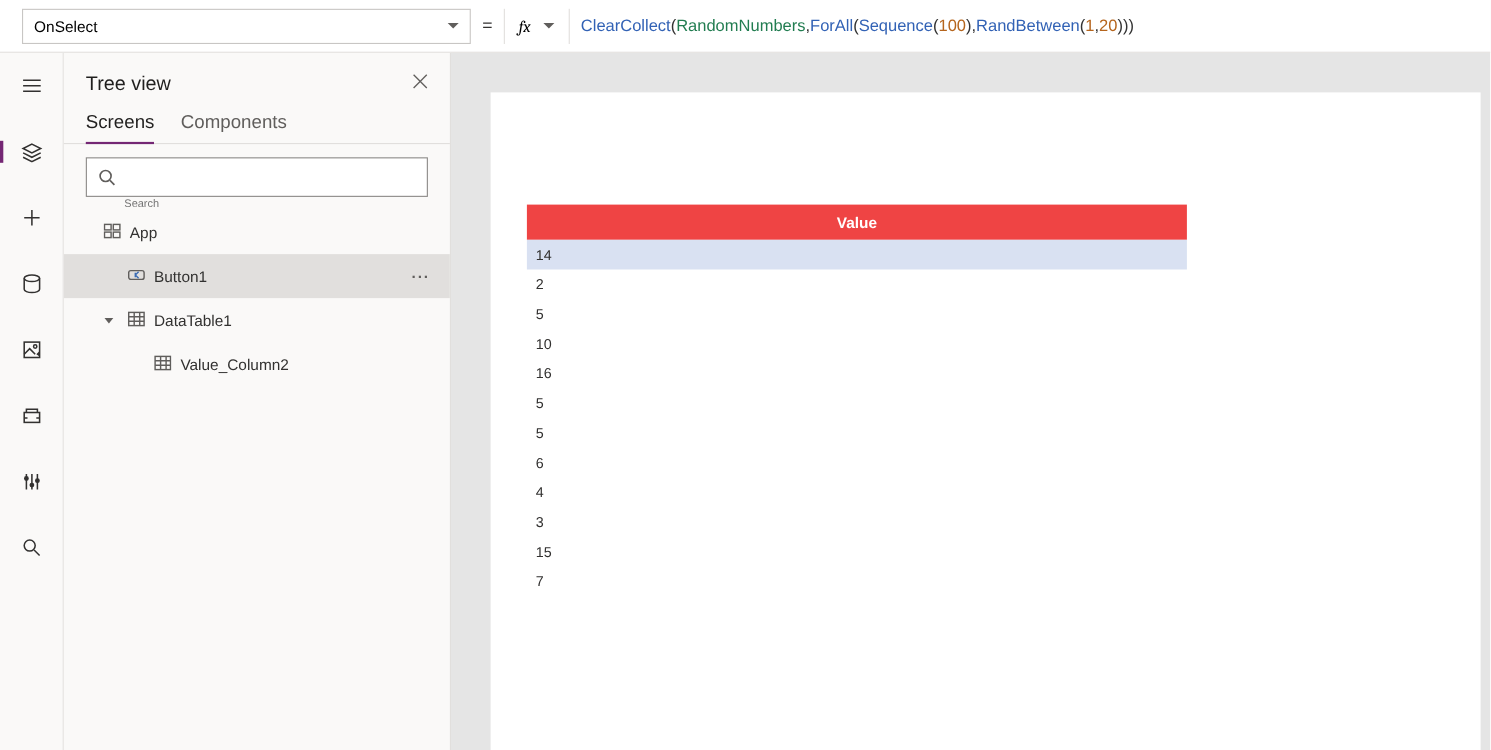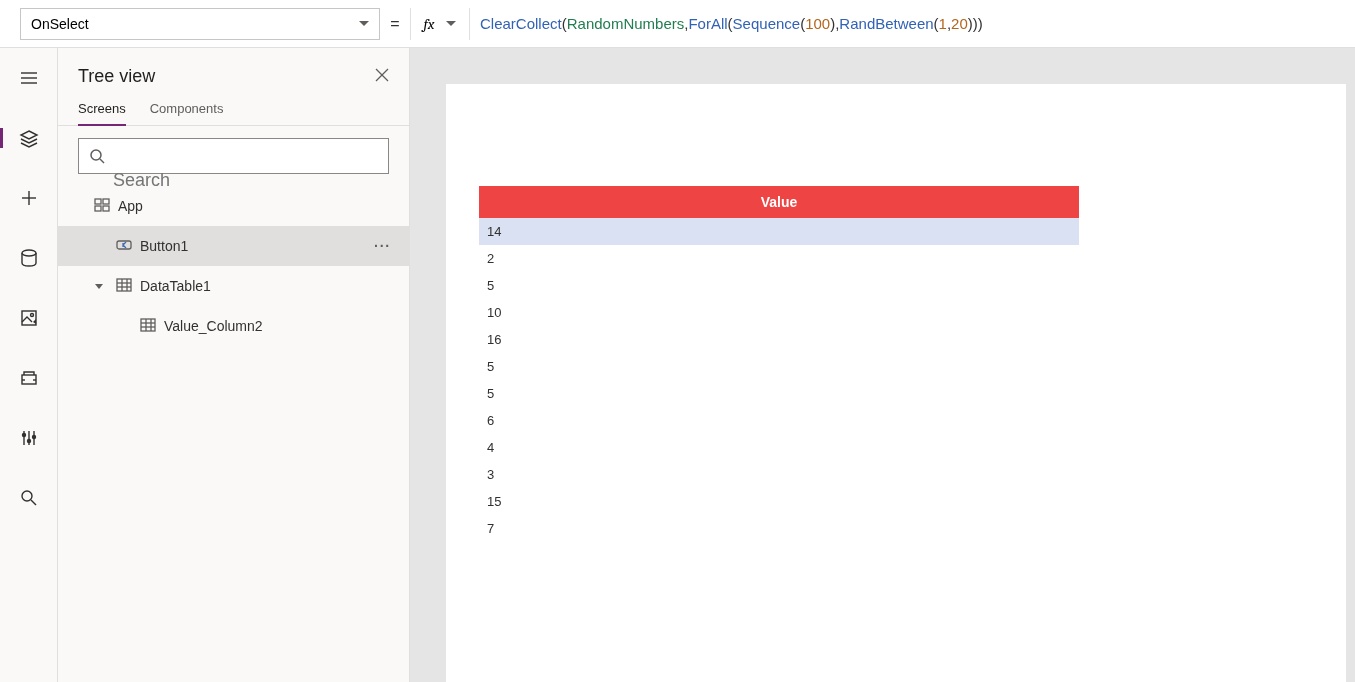--- a/index.html
+++ b/index.html
@@ -1,21 +1,21 @@
 <!DOCTYPE html>
 <html><head>
 <meta charset="utf-8">
 <style>
   * { box-sizing: border-box; margin: 0; padding: 0; font-family: "Segoe UI", Arial, sans-serif; }
   html, body { width: 100%; height: 100%; background: #faf9f8; }
   .app { display: flex; flex-direction: column; width: 1355px; height: 682px; background: #fff; }
 
   
   .formula-bar { display: flex; align-items: center; height: 48px; border-bottom: 1px solid #e1dfdd; background: #fff; }
-  .prop-select { width: 360px; height: 32px; margin-left: 20px; border: 1px solid #c8c6c4; background: #fff; display: flex; align-items: center; justify-content: space-between; padding: 0 10px; font-size: 14px; }
+  .prop-select { width: 408px; height: 32px; margin-left: 20px; border: 1px solid #c8c6c4; background: #fff; display: flex; align-items: center; justify-content: space-between; padding: 0 10px; font-size: 14px; }
   .equals { width: 30px; text-align: center; font-size: 16px; color: #323130; }
   .fx-box { width: 60px; height: 32px; border-left: 1px solid #e1dfdd; border-right: 1px solid #e1dfdd; display: flex; align-items: center; justify-content: center; gap: 12px; }
   .fx-text { font-style: italic; font-family: Cambria, Georgia, serif; font-size: 15px; }
   .formula { flex: 1; height: 32px; display: flex; align-items: center; padding-left: 10px; font-family: Consolas, monospace; font-size: 15px; }
   .tk-fn { color: #3262b5; }
   .tk-name { color: #227d51; }
   .tk-num { color: #b5651d; }
   .tk-paren, .tk-comma { color: #333; }
   .chevron-down-small { width: 0; height: 0; border-left: 5px solid transparent; border-right: 5px solid transparent; border-top: 5px solid #605e5c; }
 
@@ -27,25 +27,25 @@
   .rail-btn { width: 44px; height: 28px; display: flex; align-items: center; justify-content: center; cursor: pointer; position: relative; }
   .rail-btn.active::before { content: ""; position: absolute; left: -7px; top: 4px; bottom: 4px; width: 3px; background: #742774; }
   .rail-icon { width: 20px; height: 20px; stroke: #323130; fill: none; stroke-width: 1.4; }
 
   
   .tree-panel { width: 352px; background: #faf9f8; border-right: 1px solid #e1dfdd; display: flex; flex-direction: column; }
   .tree-header { display: flex; align-items: center; justify-content: space-between; padding: 18px 20px 8px 20px; }
   .tree-title { font-size: 18px; font-weight: 400; color: #201f1e; }
   .tree-close { font-size: 16px; color: #605e5c; cursor: pointer; }
   .tree-tabs { display: flex; gap: 24px; padding: 6px 20px 0 20px; border-bottom: 1px solid #e1dfdd; }
-  .tree-tab { padding-bottom: 8px; font-size: 13px; color: #605e5c; cursor: pointer; }
+  .tree-tab { padding-bottom: 8px; font-size: 17px; color: #605e5c; cursor: pointer; }
   .tree-tab.active { color: #201f1e; border-bottom: 2px solid #742774; margin-bottom: -1px; }
   .search-wrap { padding: 12px 20px; }
   .search-box { width: 100%; height: 36px; border: 1px solid #8a8886; background: #fff; display: flex; align-items: center; padding: 0 10px; gap: 8px; }
-  .search-input { border: none; outline: none; flex: 1; font-size: 18px; color: #605e5c; background: transparent; margin-top: 48px; }
+  .search-input { border: none; outline: none; flex: 1; font-size: 10px; color: #605e5c; background: transparent; margin-top: 48px; }
   .search-icon { width: 16px; height: 16px; stroke: #605e5c; fill: none; stroke-width: 1.5; }
 
   .tree-list { flex: 1; overflow-y: auto; }
   .tree-item { height: 40px; display: flex; align-items: center; padding-left: 20px; font-size: 14px; color: #323130; cursor: pointer; gap: 8px; position: relative; }
   .tree-item.depth-1 { padding-left: 10px; }
   .tree-item.depth-2 { padding-left: 32px; }
   .tree-item.depth-3 { padding-left: 56px; }
   .tree-item.selected { background: #e1dfdd; }
   .tree-item .more { position: absolute; right: 18px; color: #605e5c; letter-spacing: 1px; font-weight: bold; }
   .tree-expander { width: 18px; height: 18px; display: flex; align-items: center; justify-content: center; }

